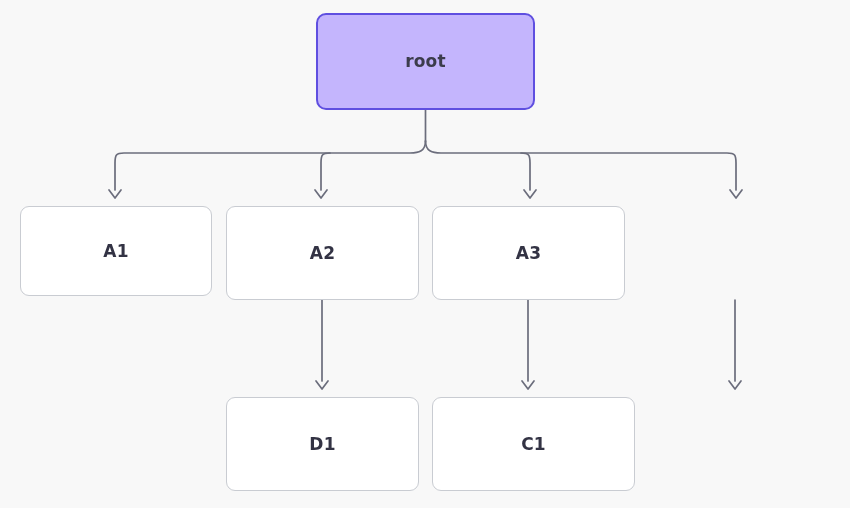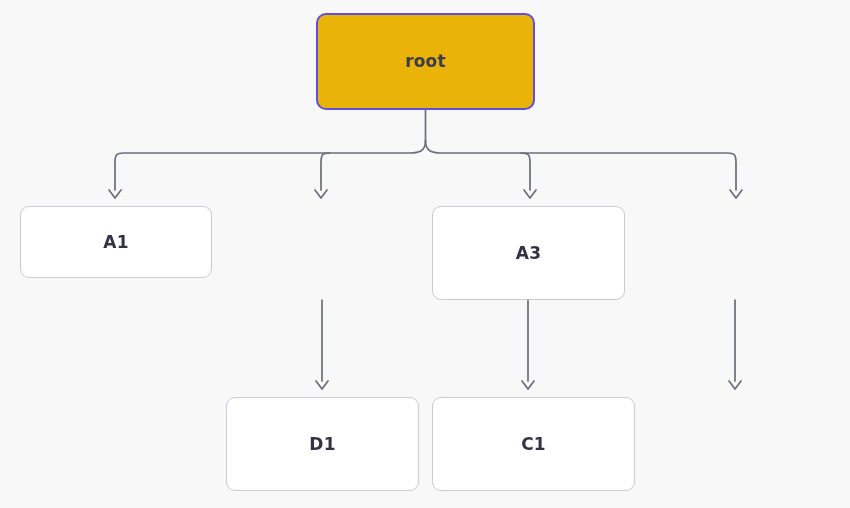--- a/index.html
+++ b/index.html
@@ -33,21 +33,21 @@
     box-sizing: border-box;
     display: flex;
     align-items: center;
     justify-content: center;
     border-radius: 9px;
     background: #ffffff;
     border: 1px solid #c9ccd2;
     z-index: 2;
   }
   .node.root-node {
-    background: #eab308;
+    background: #c4b5fd;
     border: 2px solid #5f4fe0;
     border-radius: 10px;
   }
   .node-label {
     font-size: 17px;
     font-weight: bold;
     color: #333344;
     letter-spacing: 0.2px;
     line-height: 1;
     user-select: none;
@@ -88,24 +88,27 @@
       <path d="M 316 381 L 322 389 L 328 381"></path>
       <path d="M 522 381 L 528 389 L 534 381"></path>
       <path d="M 729 381 L 735 389 L 741 381"></path>
     </g>
   </svg>
 
   <div class="node root-node" style="left:316px; top:13px; width:219px; height:97px;">
     <span class="node-label">root</span>
   </div>
 
-  <div class="node" style="left:20px; top:206px; width:192px; height:72px;">
+  <div class="node" style="left:20px; top:206px; width:192px; height:90px;">
     <span class="node-label">A1</span>
   </div>
 
+  <div class="node" style="left:226px; top:206px; width:193px; height:94px;">
+    <span class="node-label">A2</span>
+  </div>
 
   <div class="node" style="left:432px; top:206px; width:193px; height:94px;">
     <span class="node-label">A3</span>
   </div>
 
 
   <div class="node" style="left:226px; top:397px; width:193px; height:94px;">
     <span class="node-label">D1</span>
   </div>
 

